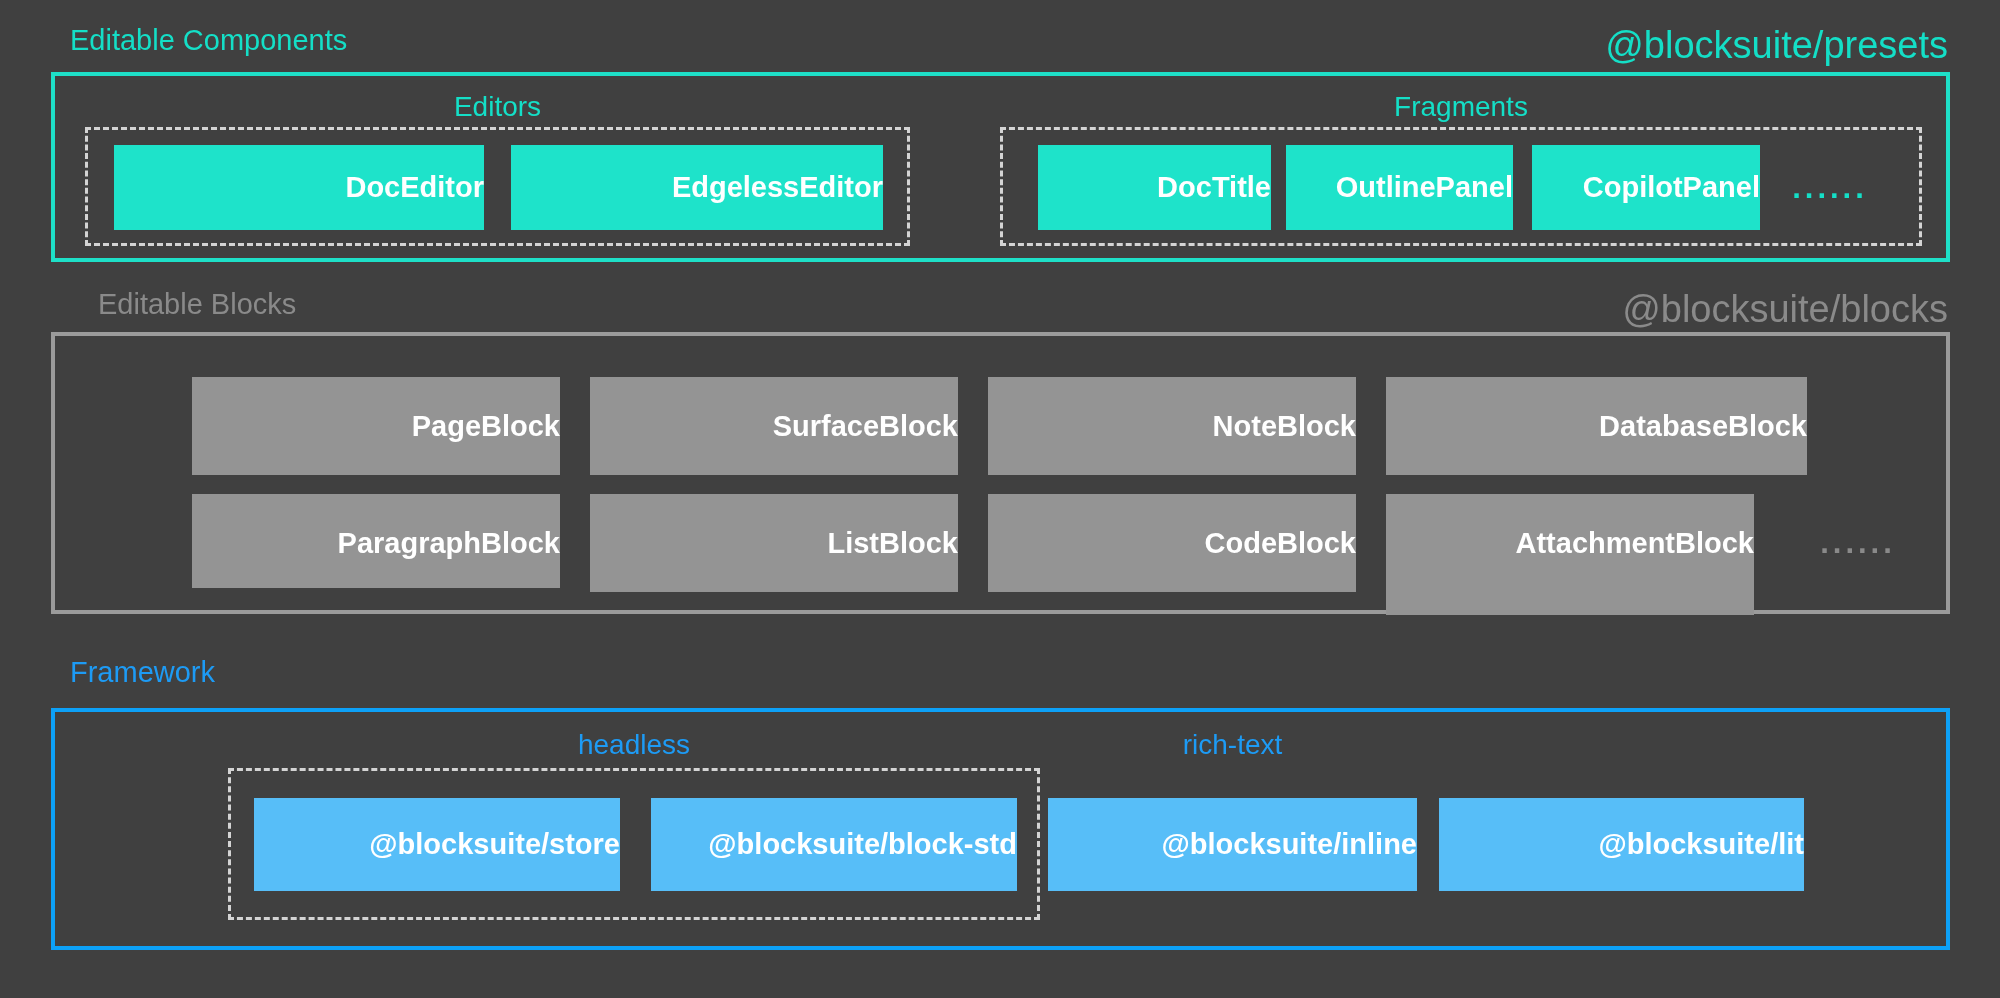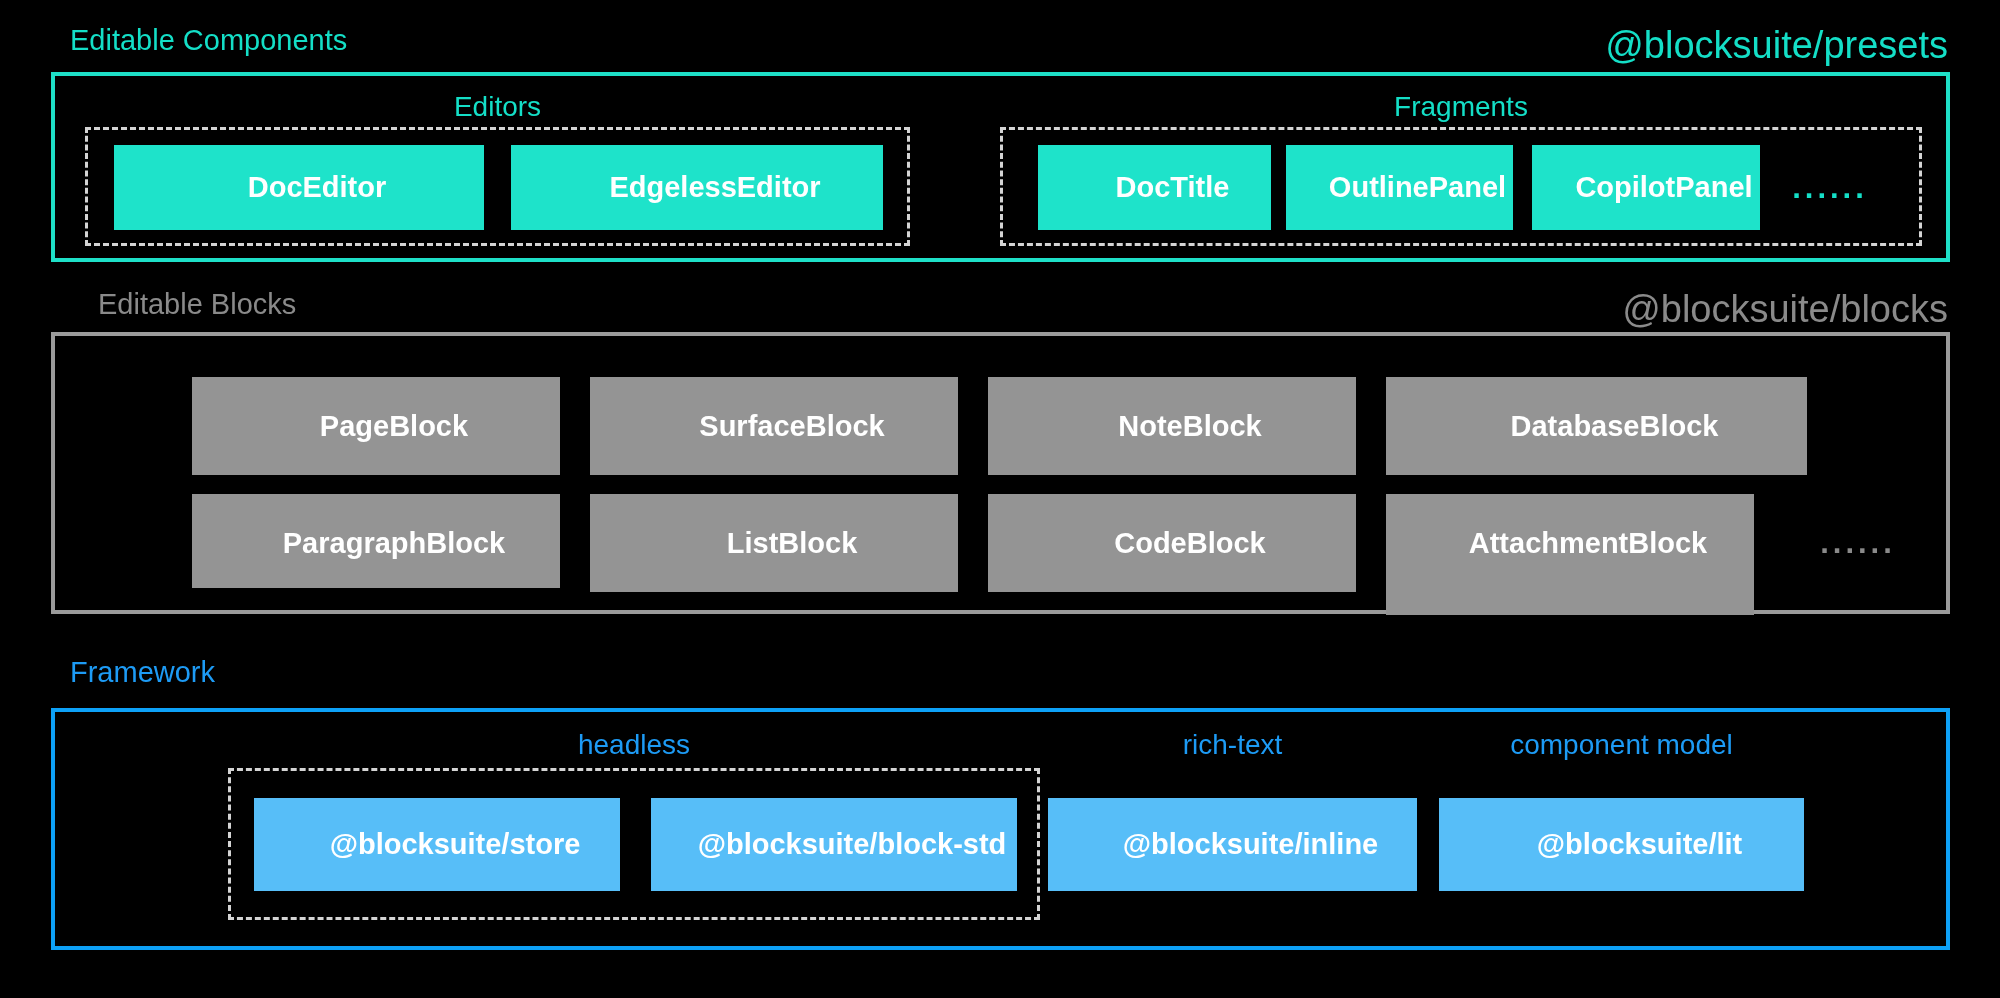--- a/index.html
+++ b/index.html
@@ -1,38 +1,38 @@
 <!DOCTYPE html>
 <html><head>
 <meta charset="utf-8">
 <style>
   html,body{margin:0;padding:0;background:#ffffff;}
   .canvas{
-    position:relative;width:2000px;height:998px;background:#000000;overflow:hidden;
+    position:relative;width:2000px;height:998px;background:#404040;overflow:hidden;
     font-family:"Liberation Sans","DejaVu Sans",sans-serif;
   }
   .abs{position:absolute;box-sizing:border-box;}
   
   .sec-title{font-size:29px;font-weight:400;white-space:nowrap;}
   .sec-pkg{font-size:38px;font-weight:400;white-space:nowrap;text-align:right;}
   .teal-txt{color:#14dfc7;}
   .gray-txt{color:#8a8a8a;margin-left:28px;}
   .blue-txt{color:#1d9bf5;}
   
   .outline-box{background:transparent;}
   .teal-box{border:4px solid #1ee0c8;}
   .gray-box{border:4px solid #9b9b9b;}
   .blue-box{border:4px solid #0da1f7;}
   
   .dashed{border:3px dashed #d4d4d4;background:transparent;}
   
   .grp-label{font-size:28px;font-weight:400;text-align:center;white-space:nowrap;}
   
   .blk{
-    color:#ffffff;font-size:29px;font-weight:700;text-align:center;
+    color:#ffffff;font-size:29px;font-weight:700;text-align:right;
     white-space:nowrap;overflow:hidden;padding-left:36px;
   }
   .teal-blk{background:#1ee3ca;}
   .gray-blk{background:#949494;}
   .blue-blk{background:#57bef8;}
   
   .dots{font-size:31px;font-weight:700;letter-spacing:4px;text-align:center;white-space:nowrap;}
 </style>
 </head>
 <body>
@@ -74,16 +74,15 @@
   <div class="abs outline-box blue-box" style="left:51px;top:708px;width:1899px;height:242px;"></div>
 
   <div class="abs grp-label blue-txt" style="left:228px;top:729px;width:812px;">headless</div>
   <div class="abs dashed" style="left:228px;top:768px;width:812px;height:152px;"></div>
   <div class="abs blk blue-blk" style="left:254px;top:798px;width:366px;height:93px;line-height:93px;">@blocksuite/store</div>
   <div class="abs blk blue-blk" style="left:651px;top:798px;width:366px;height:93px;line-height:93px;">@blocksuite/block-std</div>
 
   <div class="abs grp-label blue-txt" style="left:1048px;top:729px;width:369px;">rich-text</div>
   <div class="abs blk blue-blk" style="left:1048px;top:798px;width:369px;height:93px;line-height:93px;">@blocksuite/inline</div>
 
-  <div class="abs grp-label blue-txt" style="left:1439px;top:729px;width:365px;">component model</div>
   <div class="abs blk blue-blk" style="left:1439px;top:798px;width:365px;height:93px;line-height:93px;">@blocksuite/lit</div>
 
 </div>
 
 </body></html>

